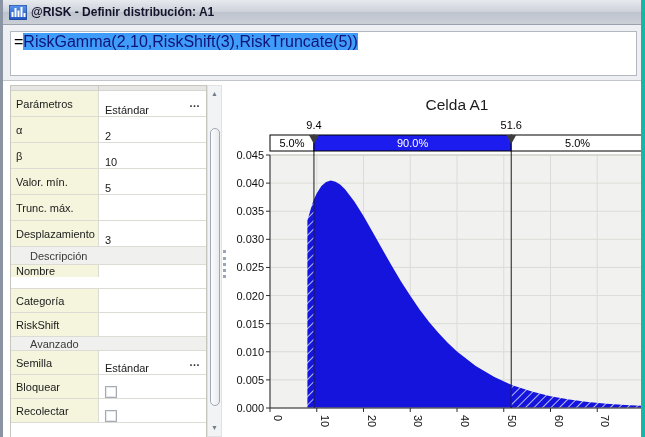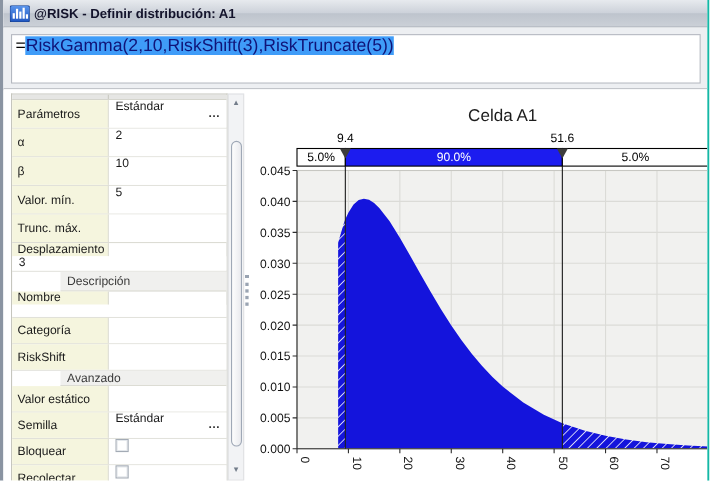--- a/index.html
+++ b/index.html
@@ -1,21 +1,21 @@
 <!DOCTYPE html>
 <html><head>
 <meta charset="utf-8">
 <style>
   * { margin:0; padding:0; box-sizing:border-box; }
   html,body { font-family:"Liberation Sans", sans-serif; }
   #window {
     position:relative; width:645px; height:437px; overflow:hidden;
     background:#ffffff;
     border-left:3px solid #8removed;
-    border-left:3px solid #8A94A2; border-right:2px solid #14b8a6;
+    border-left:3px solid #8A94A2; border-right:4px solid #14b8a6;
   }
   
   #titlebar {
     position:absolute; left:0; top:0; width:640px; height:25px;
     background:linear-gradient(#E7EAEE, #CDD2DA 48%, #BEC4CD 52%, #CBD0D7);
     border-bottom:1px solid #9AA1AC;
   }
   #titlebar .title {
     position:absolute; left:28px; top:0; line-height:24px;
     font-size:12px; font-weight:bold; color:#13132B; white-space:nowrap;
@@ -44,22 +44,22 @@
   }
   #param-header { display:flex; height:5px; background:#E6E6E4; border-bottom:1px solid #D5D5CD; }
   #param-header .hc1 { width:88px; border-right:1px solid #C9C9C1; }
   #param-header .hc2 { flex:1; }
   .prow { display:flex; align-items:center; border-bottom:1px solid #DCDCD4; }
   .prow .lbl {
     width:88px; align-self:stretch; display:flex; align-items:center;
     background:#F5F5DE; border-right:1px solid #DCDCD4; padding-left:5px;
     white-space:nowrap; overflow:hidden;
   }
-  .prow .val { flex:1; align-self:stretch; display:flex; align-items:flex-start; padding-left:6px; background:#fff; position:relative; }
-  .prow.section { background:#F0F0EE; color:#3a3a3a; padding-left:6px;margin-left:44px; }
+  .prow .val { flex:1; align-self:stretch; display:flex; align-items:flex-end; padding-left:6px; background:#fff; position:relative; }
+  .prow.section { background:#F0F0EE; color:#3a3a3a; padding-left:19px; }
   .dots { position:absolute; right:5px; top:50%; transform:translateY(-58%); font-weight:bold; color:#333; letter-spacing:1px; cursor:pointer; }
   .cbx { width:12px; height:12px; background:#fff; border:1px solid #A3ABB5; box-shadow:inset 0 0 0 1px #E4E8EC; }
   
   #param-scrollbar {
     position:absolute; left:204px; top:3px; width:15px; height:352px;
     background:#F2F3F5; border:1px solid #E0E1E4;
   }
   .sb-arrow { position:absolute; left:0; width:13px; text-align:center; font-size:7px; color:#737D8A; line-height:14px; cursor:pointer; }
   #sb-thumb {
     position:absolute; left:1.5px; top:42px; width:10px; height:278px;
@@ -132,21 +132,21 @@
             <div class="val">
               <span>5</span>
             </div>
           </div>
           <div class="prow" style="height: 26px;">
             <div class="lbl">Trunc. máx.</div>
             <div class="val">
               <span></span>
             </div>
           </div>
-          <div class="prow" style="height: 26px; flex-direction: column;">
+          <div class="prow" style="height: 26px;">
             <div class="lbl">Desplazamiento</div>
             <div class="val">
               <span>3</span>
             </div>
           </div>
           <div class="prow section" style="height: 18px;">Descripción</div>
           <div class="prow" style="height: 24px; flex-direction: column;">
             <div class="lbl">Nombre</div>
             <div class="val">
               <span></span>
@@ -158,26 +158,20 @@
               <span></span>
             </div>
           </div>
           <div class="prow" style="height: 24px;">
             <div class="lbl">RiskShift</div>
             <div class="val">
               <span></span>
             </div>
           </div>
           <div class="prow section" style="height: 14px; text-align: center;">Avanzado</div>
-          <div class="prow" style="height: 24px;">
-            <div class="lbl">Valor estático</div>
-            <div class="val">
-              <span></span>
-            </div>
-          </div>
           <div class="prow" style="height: 24px;">
             <div class="lbl">Semilla</div>
             <div class="val">
               <span>Estándar</span>
               <span class="dots">…</span>
             </div>
           </div>
           <div class="prow" style="height: 24px;">
             <div class="lbl">Bloquear</div>
             <div class="val">

